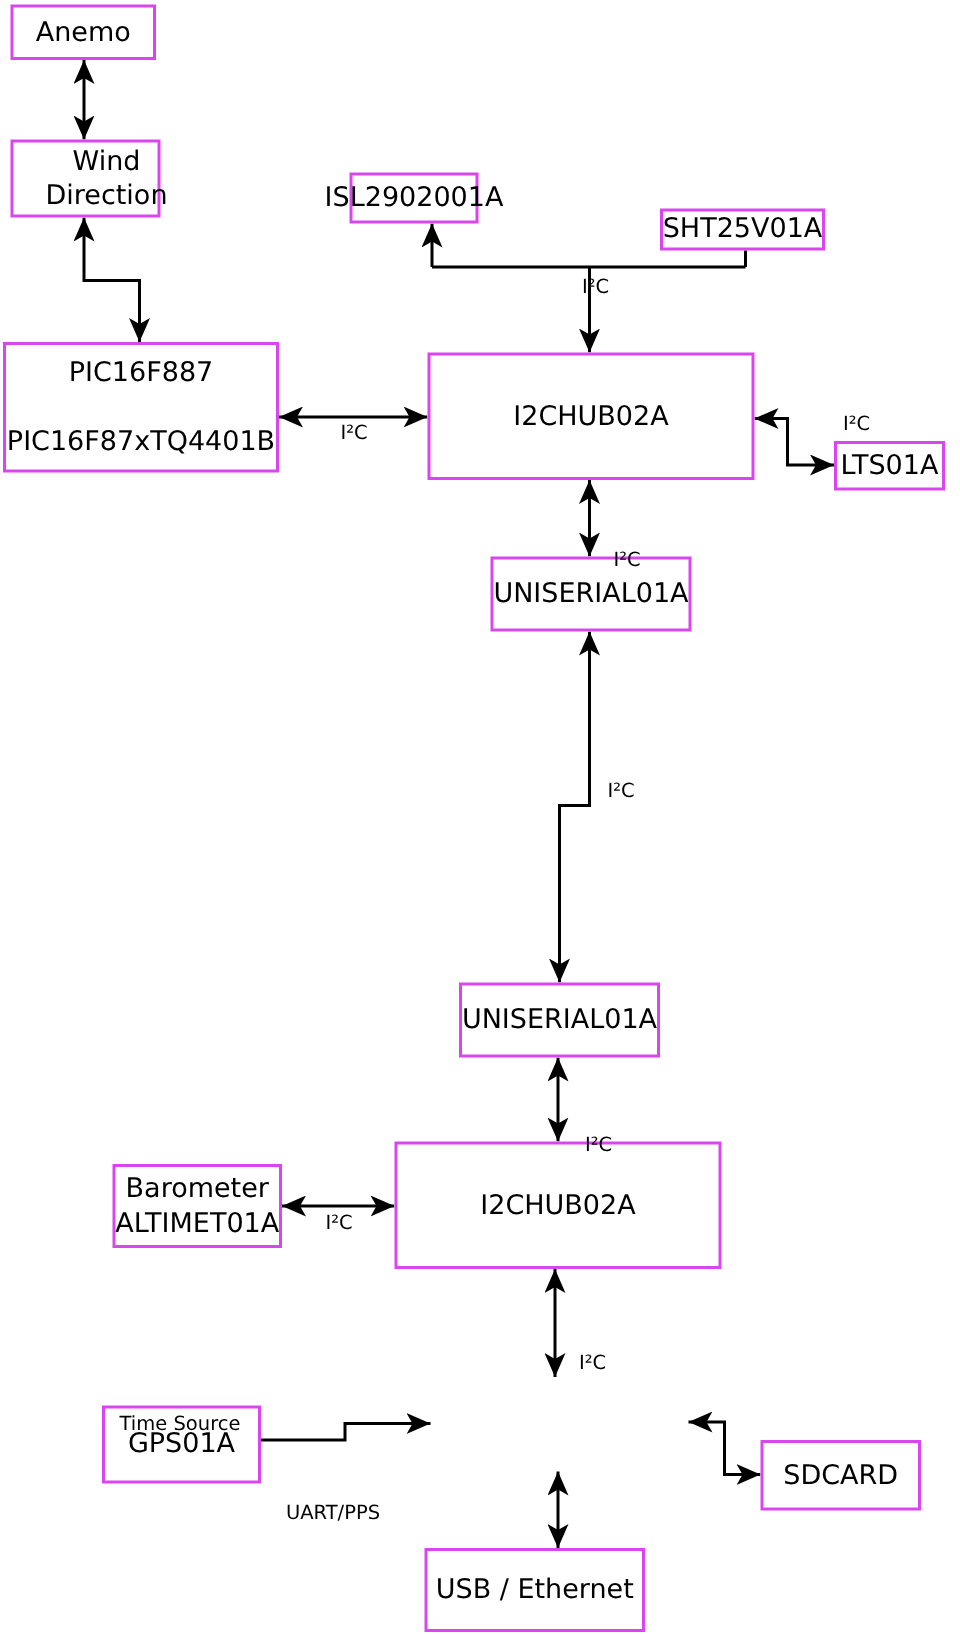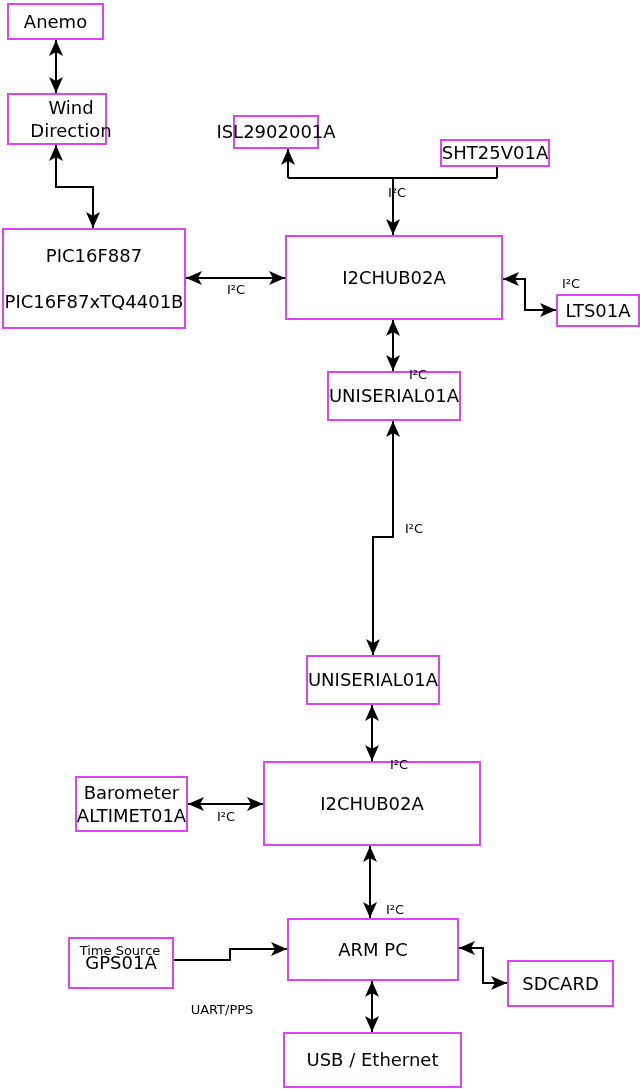--- a/index.html
+++ b/index.html
@@ -55,38 +55,38 @@
 
   <div class="node" style="left:7px; top:3px; width:97px; height:37px;">
     <span>Anemo</span>
   </div>
 
   <div class="node" style="left:7px; top:93px; width:100px; height:52px;padding-left:28px;">
     <span>Wind</span>
     <span>Direction</span>
   </div>
 
-  <div class="node" style="left:2px; top:228px; width:184px; height:101px;gap:22px;">
+  <div class="node" style="left:2px; top:228px; width:184px; height:87px;gap:22px;">
     <span>PIC16F887</span>
     <span>PIC16F87xTQ4401B</span>
   </div>
 
   <div class="node" style="left:233px; top:115px; width:86px; height:34px;">
     <span>ISL2902001A</span>
   </div>
 
   <div class="node" style="left:440px; top:115px; width:110px; height:28px;margin-top:24px;">
     <span>SHT25V01A</span>
   </div>
 
   <div class="node" style="left:285px; top:235px; width:218px; height:85px;">
     <span>I2CHUB02A</span>
   </div>
 
-  <div class="node" style="left:556px; top:294px; width:84px; height:33px;">
+  <div class="node" style="left:556px; top:294px; width:74px; height:33px;">
     <span>LTS01A</span>
   </div>
 
   <div class="node" style="left:327px; top:371px; width:134px; height:50px;">
     <span>UNISERIAL01A</span>
   </div>
 
   <div class="node" style="left:306px; top:655px; width:134px; height:50px;">
     <span>UNISERIAL01A</span>
   </div>
@@ -97,29 +97,26 @@
 
   <div class="node" style="left:75px; top:776px; width:113px; height:56px;">
     <span>Barometer</span>
     <span>ALTIMET01A</span>
   </div>
 
   <div class="node" style="left:68px; top:937px; width:106px; height:52px;">
     <span>GPS01A</span>
   </div>
 
-  <div class="node" style="left:287px; top:918px; width:172px; height:63px;">
-    <span>ARM PC</span>
-  </div>
 
   <div class="node" style="left:507px; top:960px; width:107px; height:47px;">
     <span>SDCARD</span>
   </div>
 
-  <div class="node" style="left:283px; top:1032px; width:179px; height:56px;">
+  <div class="node" style="left:283px; top:1032px; width:147px; height:56px;">
     <span>USB / Ethernet</span>
   </div>
 
   <div class="edge-label" style="left:397px; top:161px;">I²C</div>
   <div class="edge-label" style="left:236px; top:258px;">I²C</div>
   <div class="edge-label" style="left:571px; top:252px;">I²C</div>
   <div class="edge-label" style="left:418px; top:343px;">I²C</div>
   <div class="edge-label" style="left:414px; top:497px;">I²C</div>
   <div class="edge-label" style="left:399px; top:733px;">I²C</div>
   <div class="edge-label" style="left:226px; top:785px;">I²C</div>

